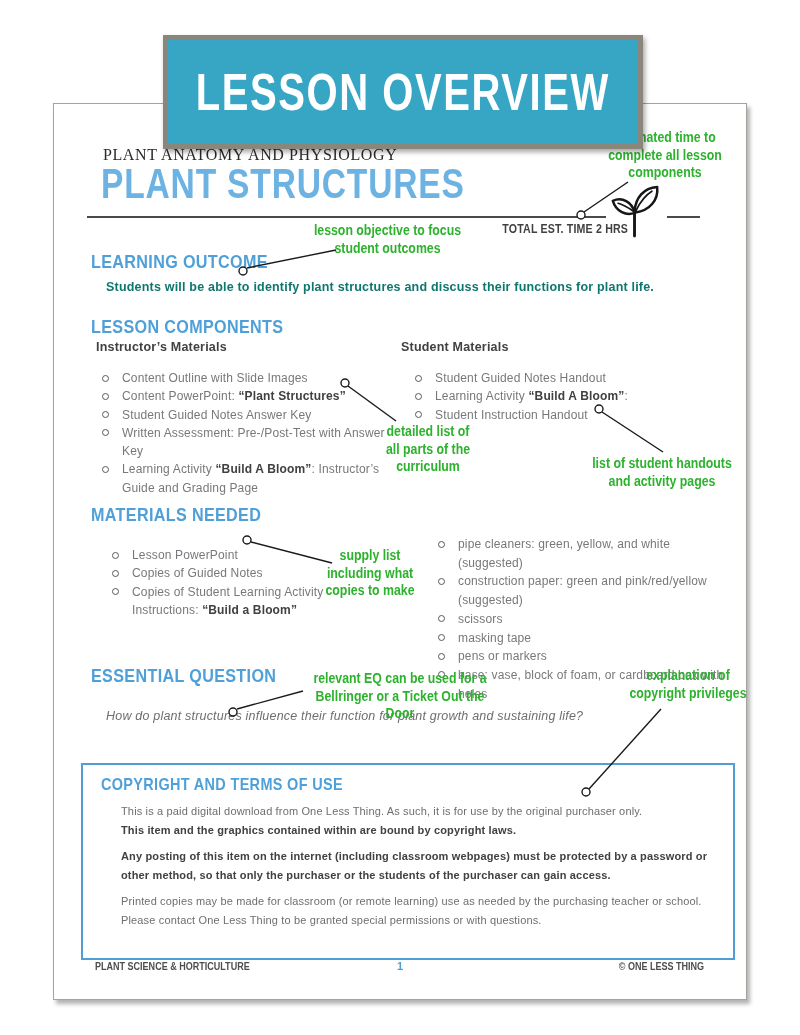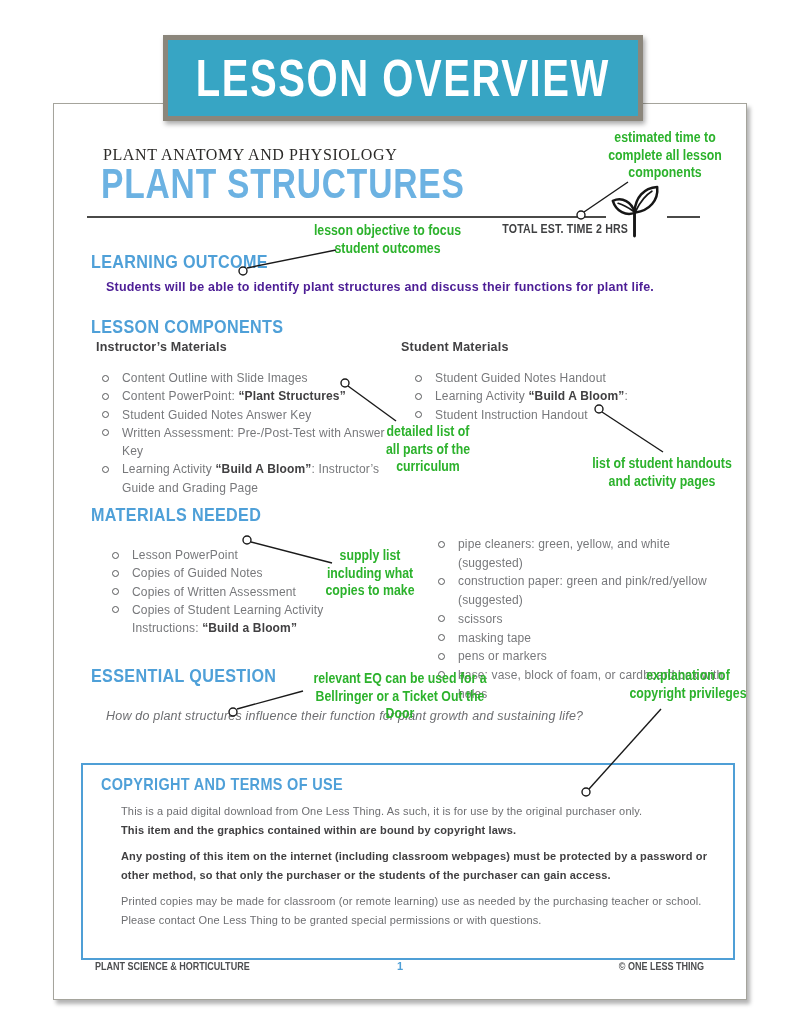--- a/index.html
+++ b/index.html
@@ -1,19 +1,19 @@
 <!DOCTYPE html>
 <html><head>
 <meta charset="utf-8">
 <style>
   html,body{margin:0;padding:0;background:#ffffff;}
   body{width:800px;height:1035px;position:relative;font-family:"Liberation Sans",sans-serif;overflow:hidden;}
 
   
-  .banner{position:absolute;left:163px;top:35px;width:480px;height:86px;
+  .banner{position:absolute;left:163px;top:35px;width:480px;height:114px;
     background:#37a5c4;border:5px solid #8b867b;box-sizing:border-box;
     box-shadow:2px 3px 5px rgba(0,0,0,.35);z-index:5;
     display:flex;align-items:center;justify-content:center;}
   .banner-text{color:#ffffff;font-weight:bold;font-size:52px;letter-spacing:2px;
     transform:scaleX(0.77);transform-origin:center center;white-space:nowrap;}
 
   
   .page{position:absolute;left:53px;top:103px;width:694px;height:897px;
     background:#ffffff;border:1.5px solid #a5a49c;box-sizing:border-box;
     box-shadow:3px 4px 4px rgba(0,0,0,.3);}
@@ -38,21 +38,21 @@
   
   .h-sec{position:absolute;left:37px;font-size:19px;color:#4fa0d8;letter-spacing:.4px;
     transform:scaleX(0.85);transform-origin:left top;}
 
   
   .ann{position:absolute;color:#2cb22c;font-weight:bold;font-size:14px;line-height:17.5px;
     text-align:center;white-space:pre-line;transform:scaleX(0.88);transform-origin:center top;z-index:4;}
 
   
   .outcome-text{position:absolute;left:52px;top:176px;width:640px;
-    font-size:12.5px;font-weight:bold;color:#4c1d95;letter-spacing:.2px;}
+    font-size:12.5px;font-weight:bold;color:#0f766e;letter-spacing:.2px;}
 
   .col-head{font-size:12.5px;font-weight:bold;color:#414042;letter-spacing:.2px;}
 
   ul.blist{list-style:none;margin:12px;padding:0;font-size:12px;color:#77787b;
     letter-spacing:.15px;line-height:18.3px;}
   ul.blist li{position:relative;padding-left:22px;margin:0;}
   ul.blist li::before{content:"";position:absolute;left:2px;top:5.5px;width:5px;height:5px;
     border:1.6px solid #58595b;border-radius:50%;background:#fff;}
   ul.blist li b{color:#414042;}
   li.sub{margin-left:33px;}
@@ -128,21 +128,20 @@
   <ul class="blist abs" style="left:347px;top:253px;width:300px;">
     <li><span>Student Guided Notes Handout</span></li>
     <li><span>Learning Activity </span><b>“Build A Bloom”</b><span>:</span></li>
     <li class="sub"><span>Student Instruction Handout</span></li>
   </ul>
 
   <div class="h-sec cond" style="top:400px;">MATERIALS NEEDED</div>
   <ul class="blist abs" style="left:44px;top:430px;width:252px;">
     <li><span>Lesson PowerPoint</span></li>
     <li><span>Copies of Guided Notes</span></li>
-    <li><span>Copies of Written Assessment</span></li>
     <li><span>Copies of Student Learning Activity Instructions: </span><b>“Build a Bloom”</b></li>
   </ul>
   <ul class="blist abs" style="left:370px;top:419px;width:295px;line-height:18.7px;">
     <li>pipe cleaners: green, yellow, and white (suggested)</li>
     <li>construction paper: green and pink/red/yellow (suggested)</li>
     <li>scissors</li>
     <li>masking tape</li>
     <li>pens or markers</li>
     <li>base: vase, block of foam, or cardboard box with holes</li>
   </ul>

